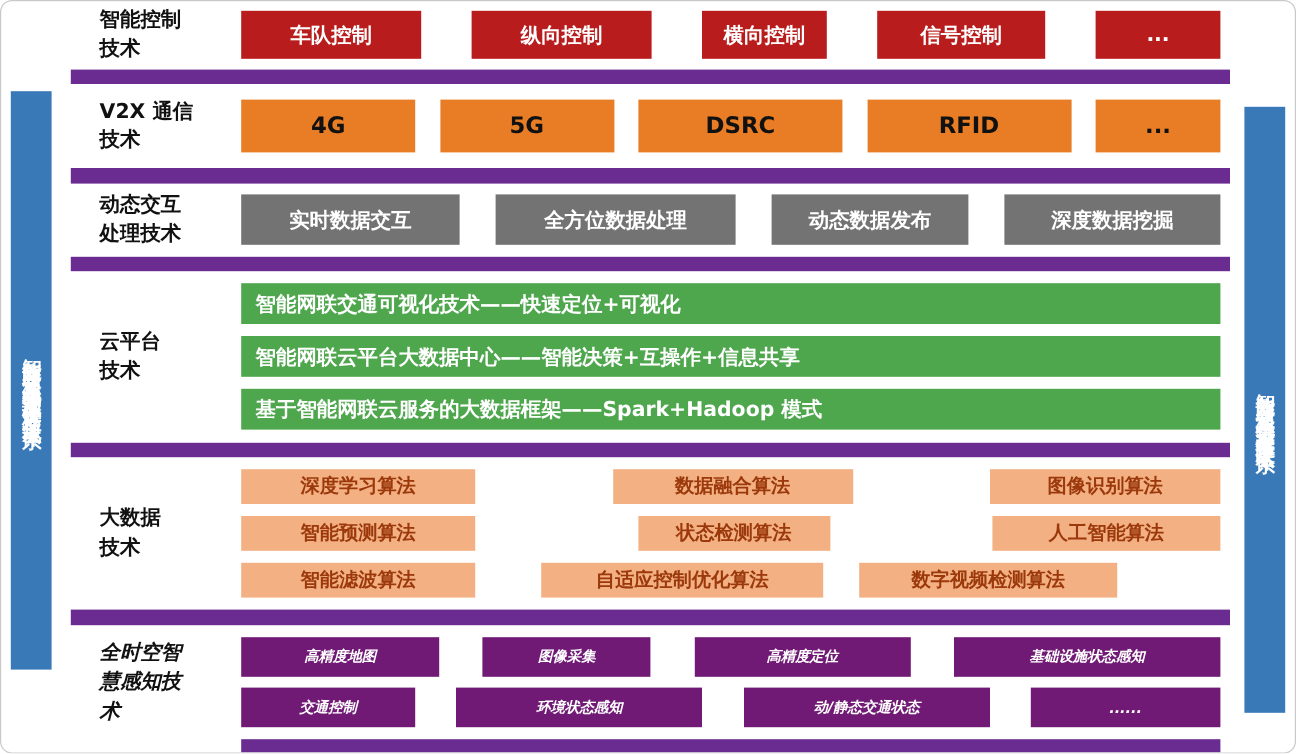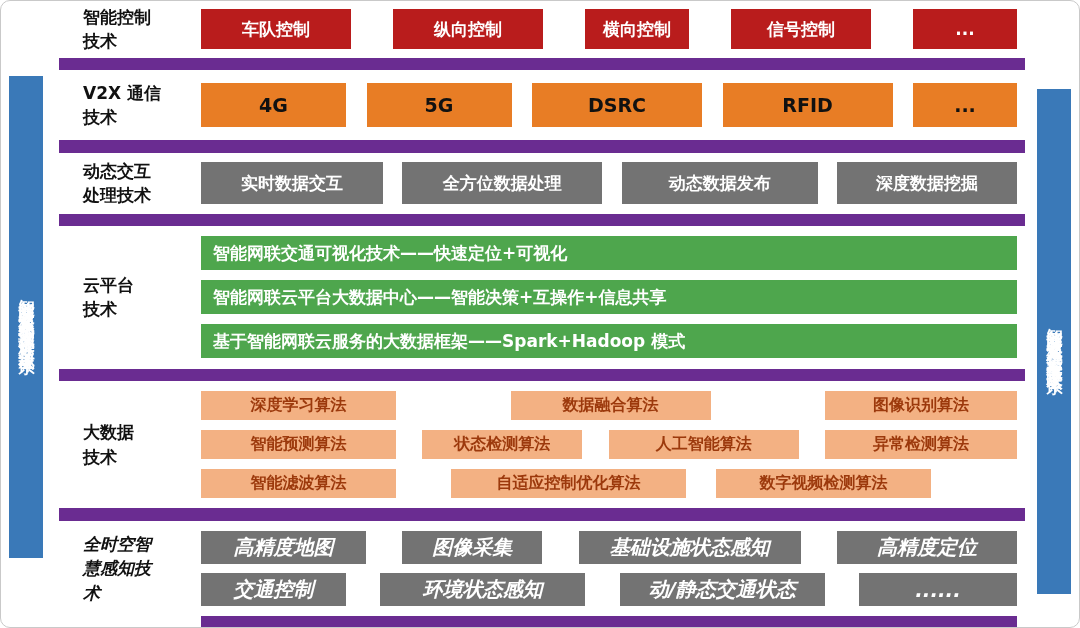--- a/index.html
+++ b/index.html
@@ -25,21 +25,21 @@
   .sub-row { display:flex; justify-content:space-between; }
   .sub-row.start { justify-content:flex-start; }
 
   .box { display:flex; align-items:center; justify-content:center; font-weight:700; text-align:center; flex:0 0 auto; }
   .box.blue   { background:#b91c1c; color:#ffffff; height:40px; font-size:17px; }
   .box.orange { background:#e87d25; color:#111111; height:44px; font-size:19px; }
   .box.dgreen { background:#737373; color:#ffffff; height:42px; font-size:17px; }
   .bar.green  { background:#4ea64d; color:#ffffff; height:34px; font-size:17px; font-weight:700;
                 display:flex; align-items:center; padding-left:12px; width:100%; }
   .box.salmon { background:#f3b183; color:#9c390c; height:29px; font-size:16px; }
-  .box.navy   { background:#737373; color:#ffffff; height:33px; font-size:20px; }
+  .box.navy   { background:#701a75; color:#ffffff; height:33px; font-size:12px; }
 
   .sep { height:13px; background:#6a2c91; width:100%; }
   .sep.bottom { height:11px; margin-left:142px; width:auto; margin-right:8px; }
 </style>
 </head>
 <body>
 
 <div class="frame">
 
   <div class="sidebar left">
@@ -77,21 +77,21 @@
       </div>
     </div>
     <div class="sep"></div>
 
     <div class="row r3">
       <div class="row-label">动态交互
 处理技术</div>
       <div class="boxes">
         <div class="box dgreen" style="width:182px">实时数据交互</div>
         <div class="box dgreen" style="width:200px">全方位数据处理</div>
-        <div class="box dgreen" style="width:196px">动态数据发布</div>
+        <div class="box dgreen" style="width:164px">动态数据发布</div>
         <div class="box dgreen" style="width:180px">深度数据挖掘</div>
       </div>
     </div>
     <div class="sep"></div>
 
     <div class="row r4">
       <div class="row-label">云平台
 技术</div>
       <div class="boxes-col">
         <div class="bar green">智能网联交通可视化技术——快速定位+可视化</div>
@@ -107,41 +107,40 @@
       <div class="boxes-col">
         <div class="sub-row">
           <div class="box salmon" style="width:195px">深度学习算法</div>
           <div class="box salmon" style="width:200px">数据融合算法</div>
           <div class="box salmon" style="width:192px">图像识别算法</div>
         </div>
         <div class="sub-row">
           <div class="box salmon" style="width:195px">智能预测算法</div>
           <div class="box salmon" style="width:160px">状态检测算法</div>
           <div class="box salmon" style="width:190px">人工智能算法</div>
-          <div class="box salmon" style="width:192px">异常检测算法</div>
         </div>
         <div class="sub-row start">
           <div class="box salmon" style="width:195px">智能滤波算法</div>
           <div class="box salmon" style="width:235px; margin-left:55px">自适应控制优化算法</div>
           <div class="box salmon" style="width:215px; margin-left:30px">数字视频检测算法</div>
         </div>
       </div>
     </div>
     <div class="sep"></div>
 
     <div class="row r6">
       <div class="row-label">全时空智
 慧感知技
 术</div>
       <div class="boxes-col">
         <div class="sub-row">
           <div class="box navy" style="width:165px">高精度地图</div>
           <div class="box navy" style="width:140px">图像采集</div>
+          <div class="box navy" style="width:180px">高精度定位</div>
           <div class="box navy" style="width:222px">基础设施状态感知</div>
-          <div class="box navy" style="width:180px">高精度定位</div>
         </div>
         <div class="sub-row">
           <div class="box navy" style="width:145px">交通控制</div>
           <div class="box navy" style="width:205px">环境状态感知</div>
           <div class="box navy" style="width:205px">动/静态交通状态</div>
           <div class="box navy" style="width:158px">......</div>
         </div>
       </div>
     </div>
     <div class="sep bottom"></div>

